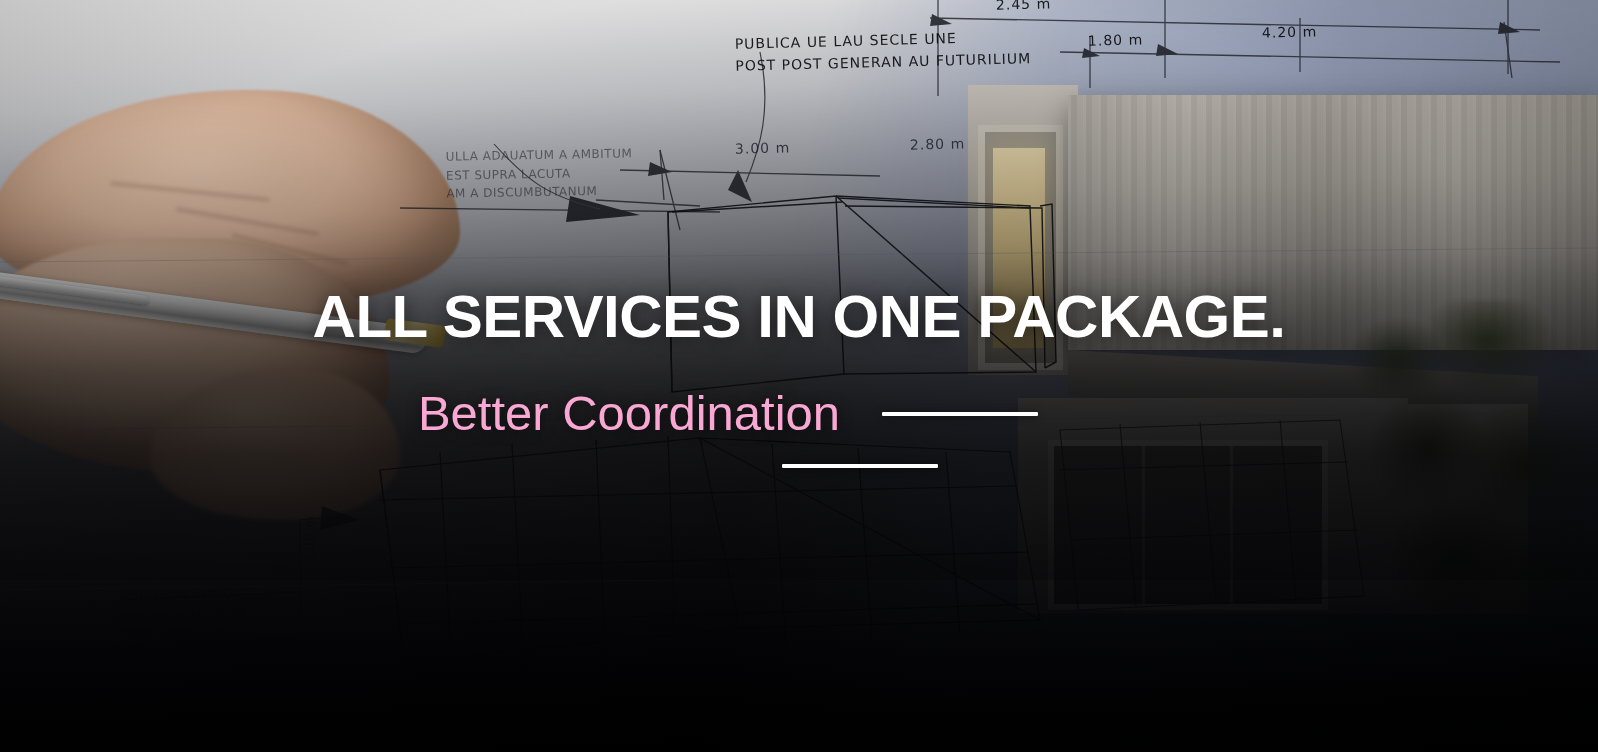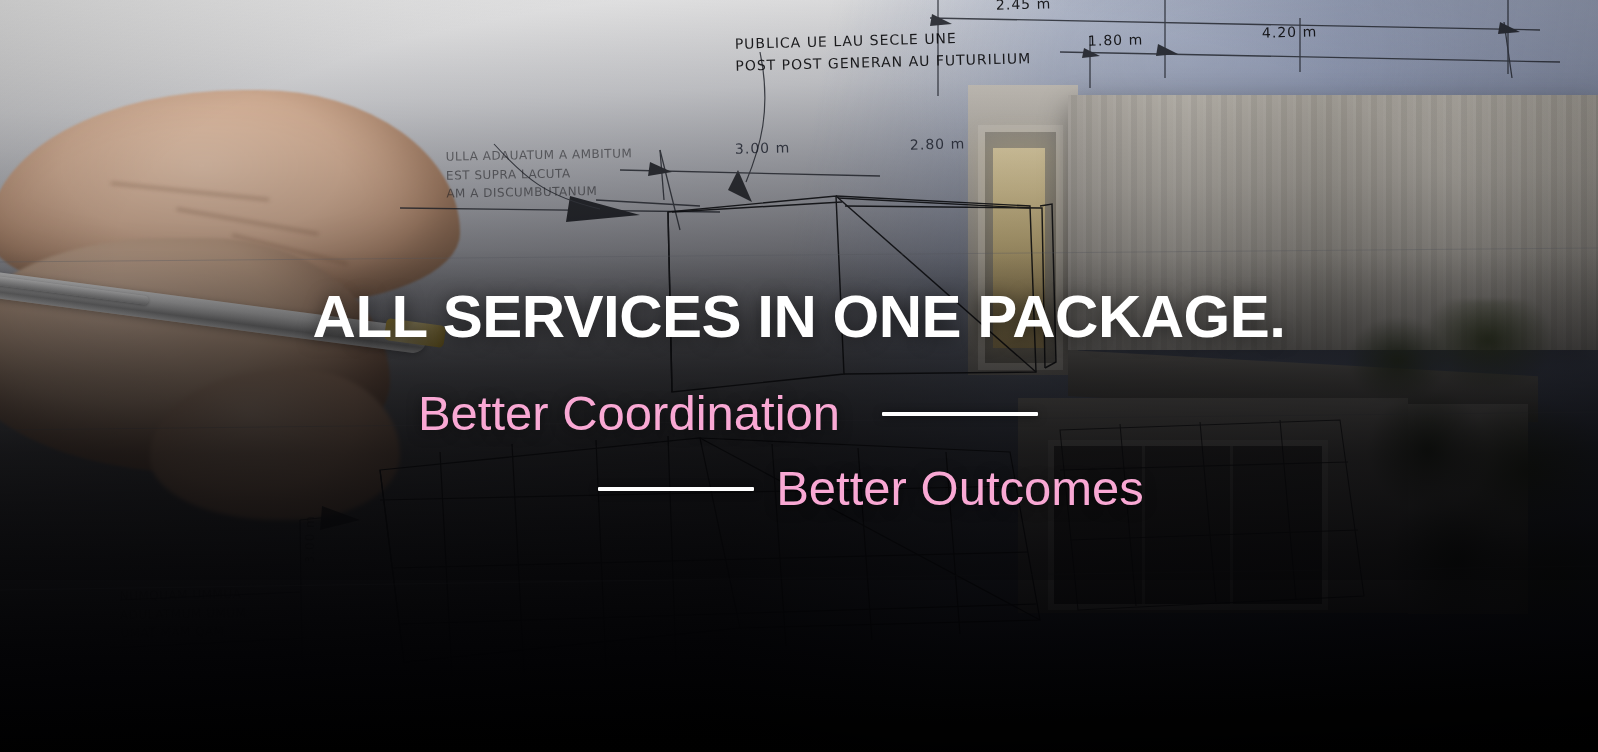--- a/index.html
+++ b/index.html
@@ -378,17 +378,16 @@
   <div class="content">
     <h1 class="headline">ALL SERVICES IN ONE PACKAGE.</h1>
 
     <div class="sub-row r1">
       <span>Better Coordination</span>
       <span class="rule right"></span>
     </div>
 
     <div class="sub-row r2">
       <span class="rule left"></span>
-      <span>Better Outcomes</span>
     </div>
   </div>
 
 </div>
 
 </body></html>

